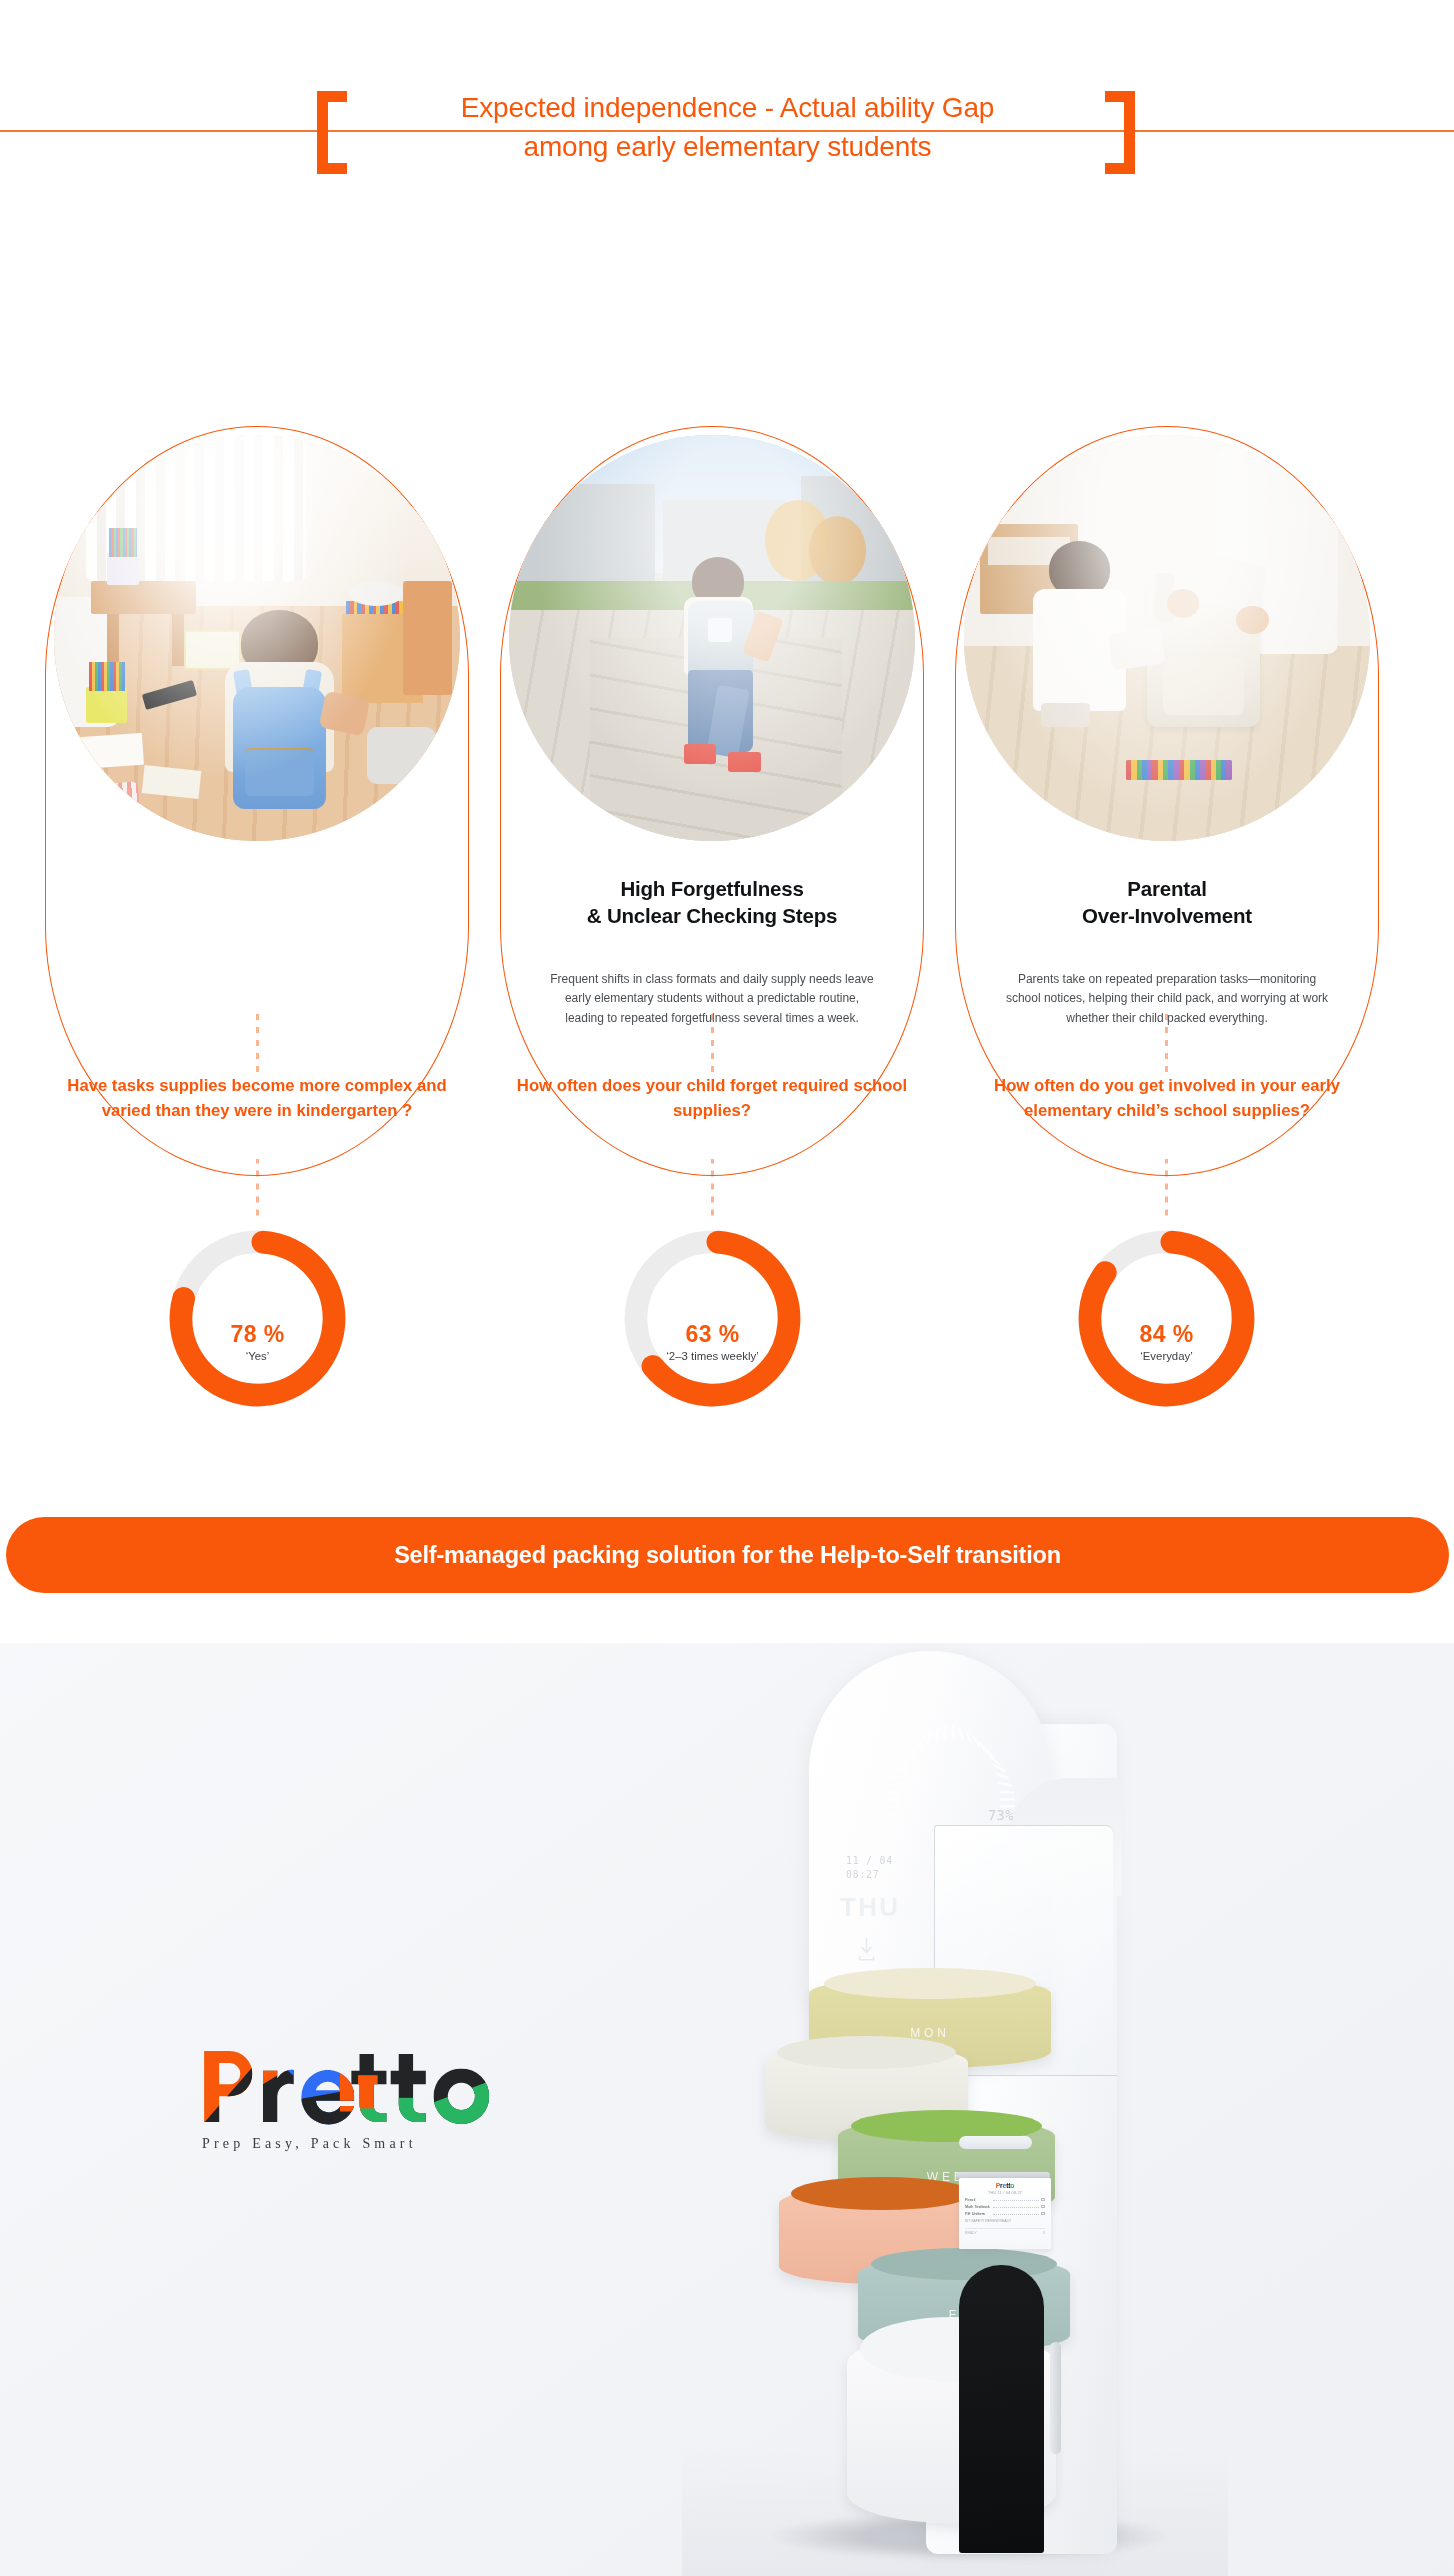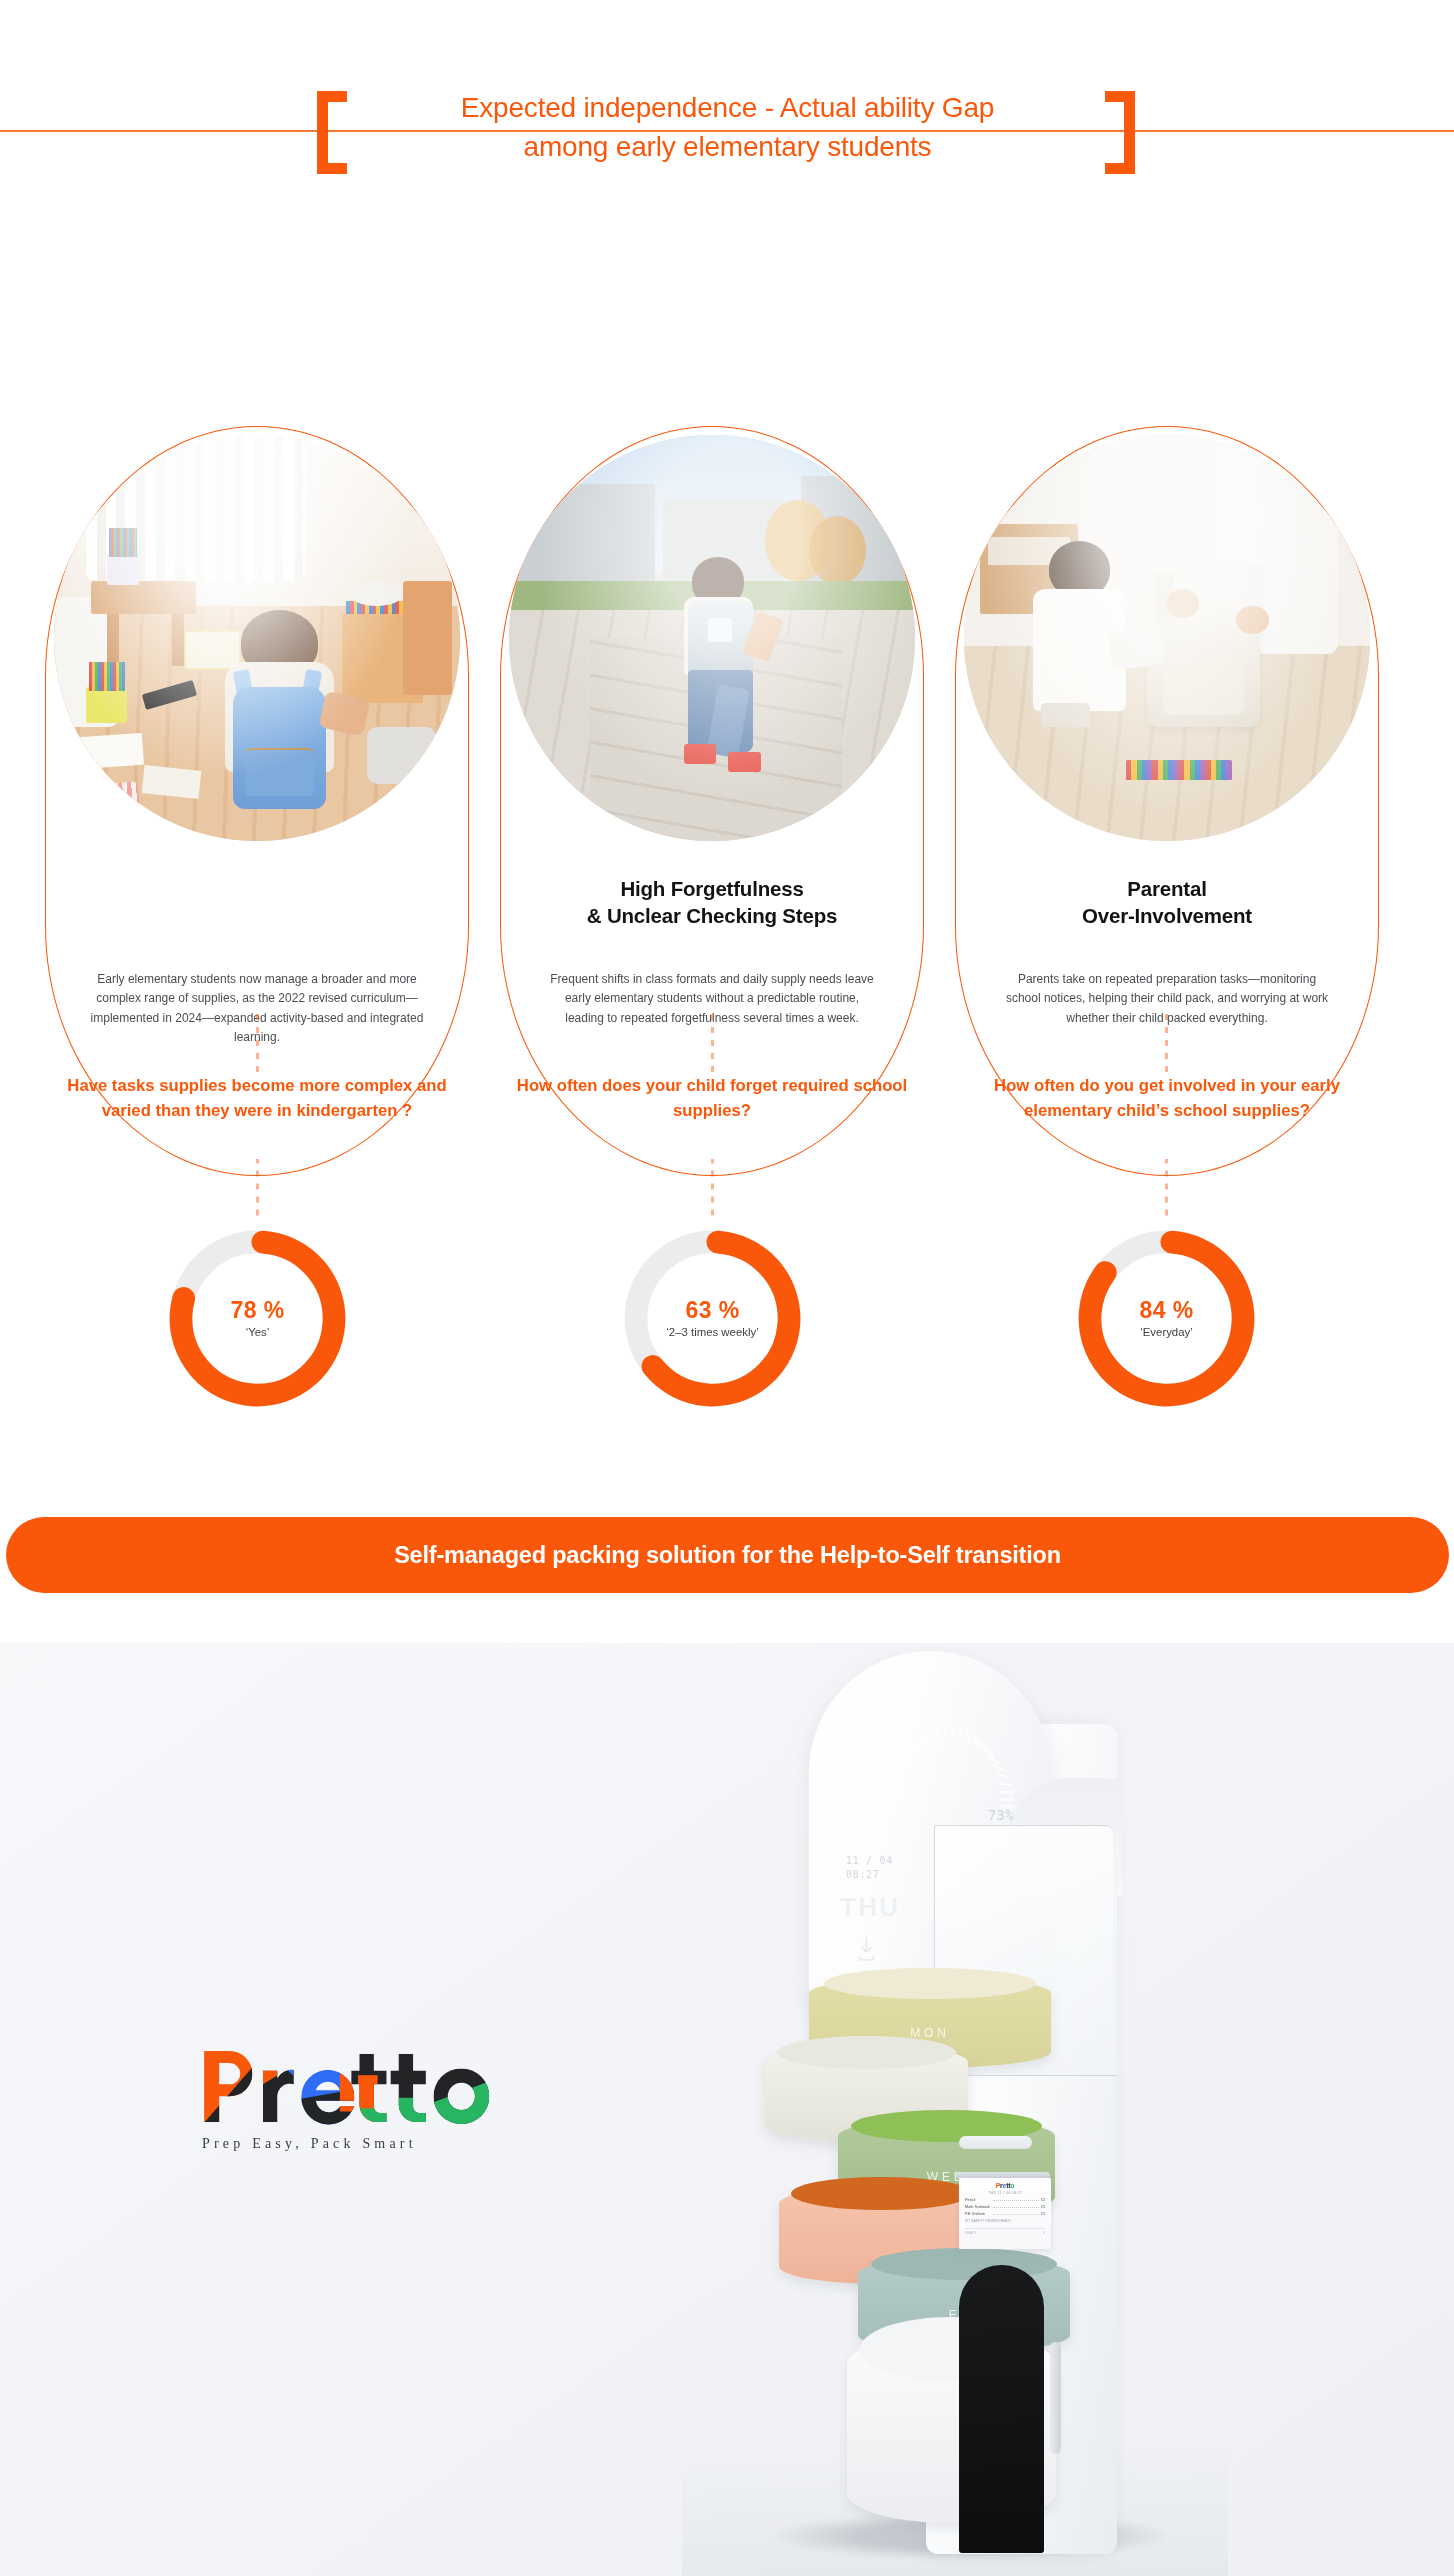--- a/index.html
+++ b/index.html
@@ -258,20 +258,21 @@
     left:0; right:0;
     top:78px;
     text-align:center;
   }
   .donut-pct {
     font-size:23px;
     font-weight:bold;
     color:#F9570A;
     line-height:1.1;
     letter-spacing:0.4px;
+    margin-top:24px;
   }
   .donut-label {
     font-size:11.4px;
     color:#3d4145;
     margin-top:3px;
     white-space:nowrap;
   }
 
   
   .banner {
@@ -501,21 +502,20 @@
         <div class="paper1"></div>
           <div class="paper2"></div>
         <div class="cup2"></div>
           <div class="pencils2"></div>
         <div class="tool"></div>
           <div class="pencase"></div>
           <div class="towel"></div>
         <div class="glow"></div>
       </div>
     </div>
-    <div class="card-body">Early elementary students now manage a broader and more complex range of supplies, as the 2022 revised curriculum—implemented in 2024—expanded activity-based and integrated learning.</div>
   </div>
 
   <div class="card card-2">
     <div class="card-shell"></div>
     <div class="card-photo">
       <div class="photo-inner ph2">
         <div class="sky"></div>
         <div class="bldg1"></div>
           <div class="bldg2"></div>
           <div class="bldg3"></div>

